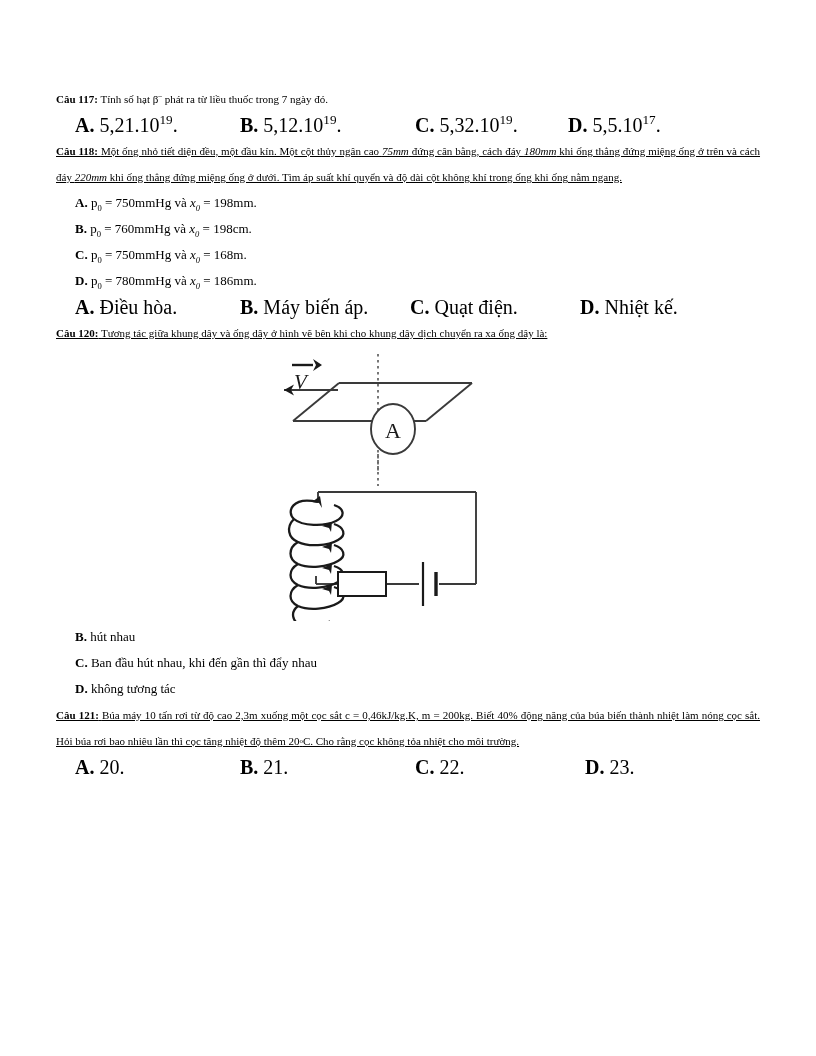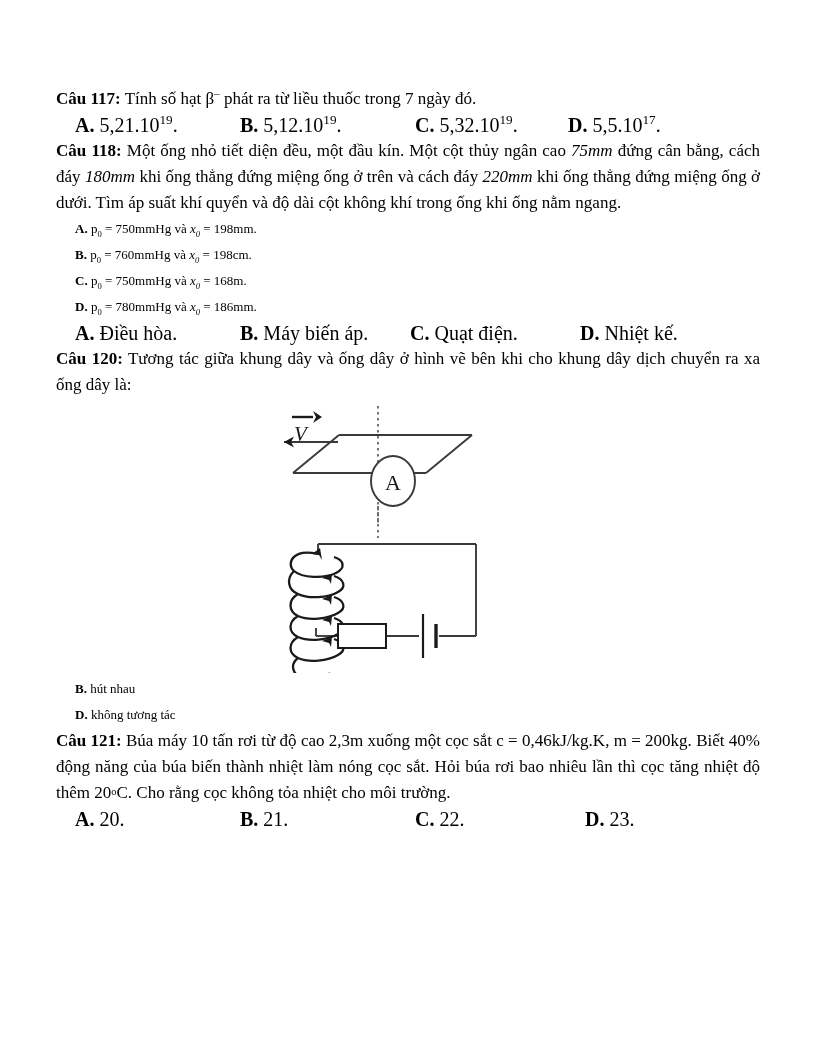--- a/index.html
+++ b/index.html
@@ -24,21 +24,21 @@
   }
   .content {
     position: absolute;
     left: 56px;
     top: 86px;
     width: 704px;
   }
 
   
   .qline {
-    font-size: 17px;
+    font-size: 11px;
     line-height: 26px;
     text-align: justify;
     margin: 0 0 0 0;
   }
   .qlabel { font-weight: bold; }
   .qbody { }
 
   .opt-row {
     position: relative;
     height: 26px;
@@ -54,20 +54,21 @@
   .opt-stack {
     font-size: 13px;
     line-height: 26px;
     padding-left: 19px;
   }
   .opt-stack .opt-item { white-space: nowrap; }
   .opt-stack .opt-item b { font-weight: bold; }
   .para-just {
     text-align: justify;
     text-align-last: left;
+    text-decoration: underline;
   }
 
   sup { font-size: 0.66em; vertical-align: super; line-height: 0; }
   sub { font-size: 0.66em; vertical-align: sub; line-height: 0; }
   .it { font-style: italic; }
   .deg { font-size: 0.62em; vertical-align: 0.32em; line-height: 0; }
 
   
   .figure-wrap {
     position: relative;
@@ -195,20 +196,21 @@
           <g stroke="#1a1a1a">
             <line x1="147" y1="216" x2="147" y2="260" stroke-width="2.2"></line>
             <line x1="160" y1="226" x2="160" y2="250" stroke-width="3.4"></line>
           </g>
         </svg>
       </div>
     </div>
 
     <div class="opt-stack">
       <div class="opt-item"><b>B.</b> <span>hút nhau</span></div>
+      <div class="opt-item"><b>C.</b> <span>Ban đầu hút nhau, khi đến gần thì đẩy nhau</span></div>
       <div class="opt-item"><b>D.</b> <span>không tương tác</span></div>
     </div>
 
     <div class="qline para-just">
       <span class="qlabel">Câu 121:</span>
       <span>Búa máy 10 tấn rơi từ độ cao 2,3m xuống một cọc sắt c = 0,46kJ/kg.K, m = 200kg. Biết 40% động năng của búa biến thành nhiệt làm nóng cọc sắt. Hỏi búa rơi bao nhiêu lần thì cọc tăng nhiệt độ thêm 20</span><span class="deg">o</span><span>C. Cho rằng cọc không tỏa nhiệt cho môi trường.</span>
     </div>
 
     <div class="opt-row">
       <span class="opt" style="left:19px;"><b>A.</b> <span>20.</span></span>

